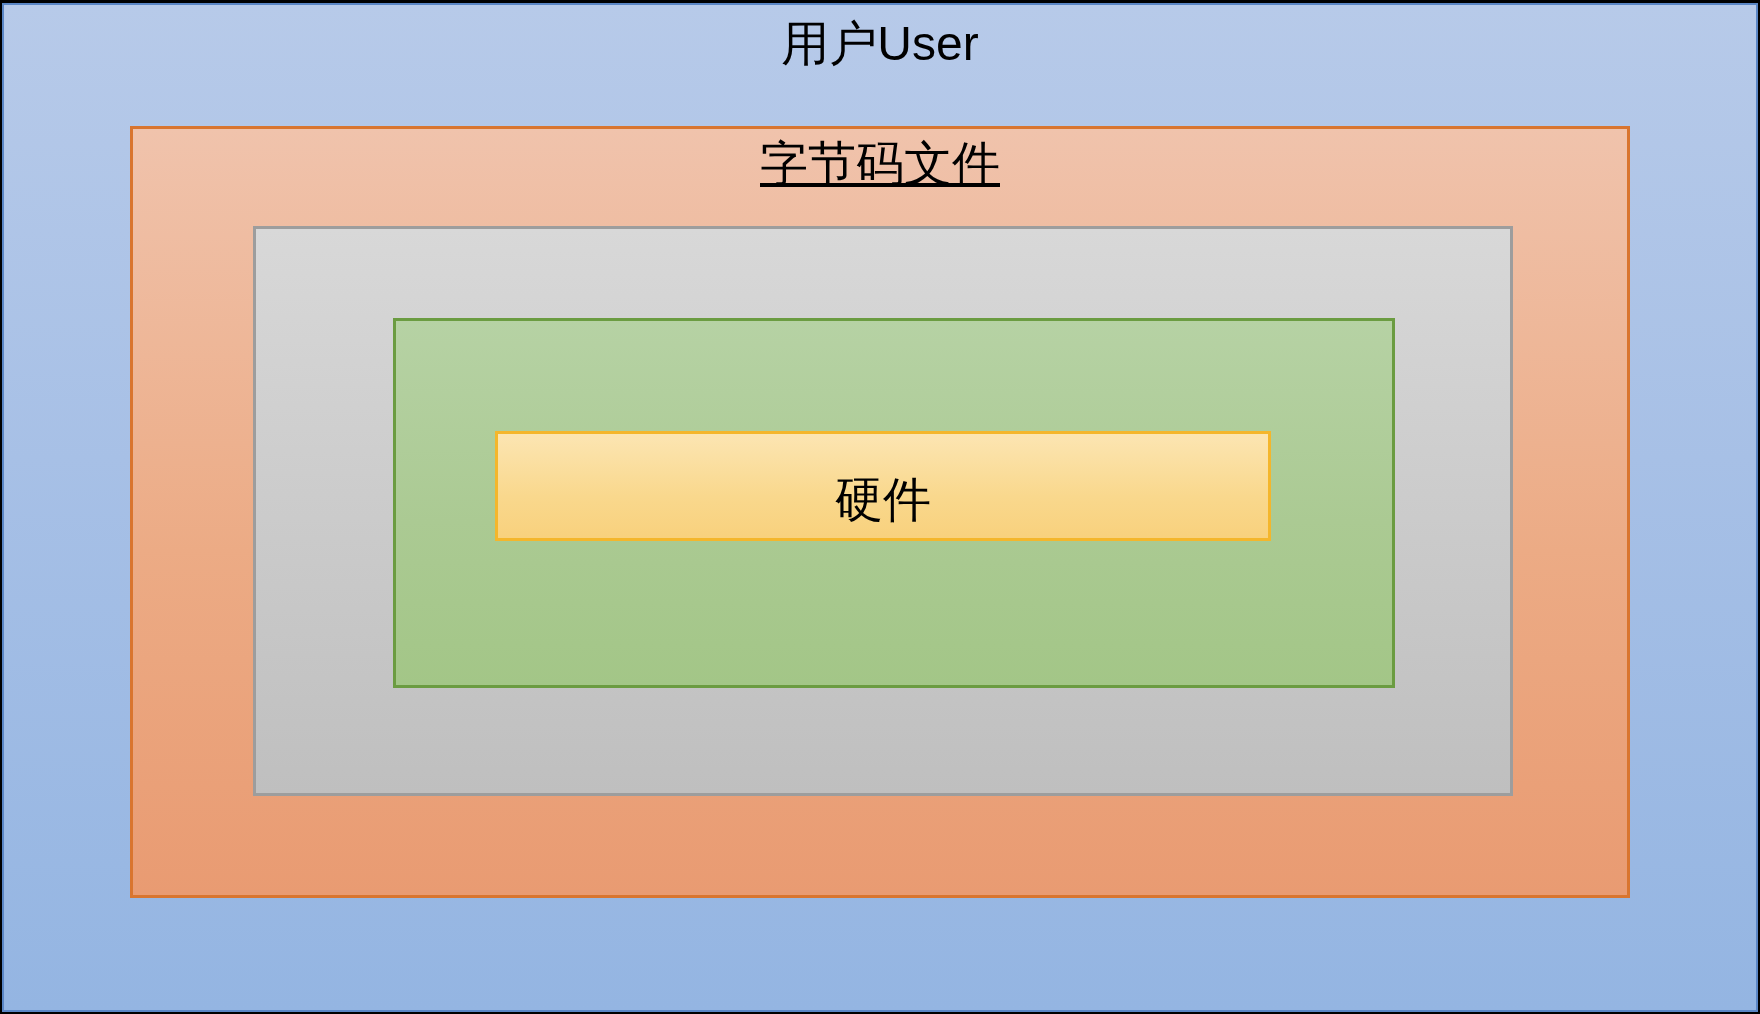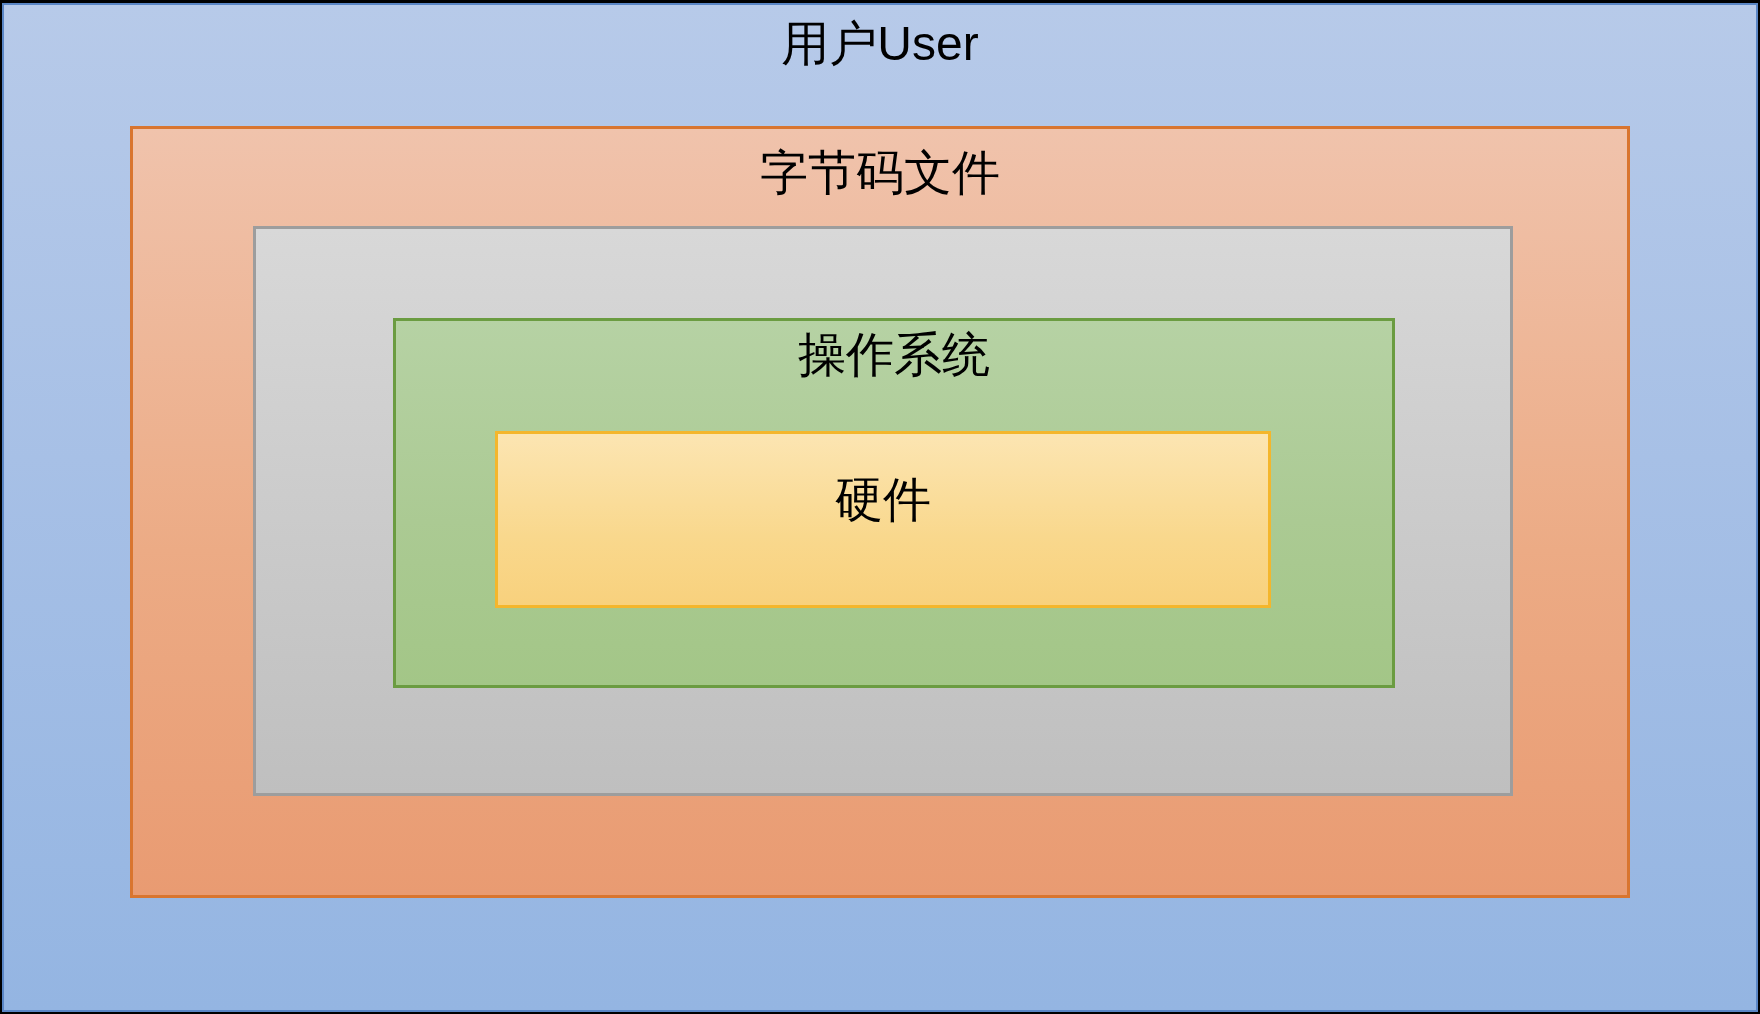--- a/index.html
+++ b/index.html
@@ -42,21 +42,21 @@
 
   
   .layer-bytecode {
     left: 126px;
     top: 121px;
     width: 1500px;
     height: 772px;
     border: 3px solid #d9752f;
     background: linear-gradient(to bottom, #f0c3ac 0%, #ecab85 55%, #e99b72 100%);
   }
-  .layer-bytecode > .layer-label { top: 20px; }
+  .layer-bytecode > .layer-label { top: 11px; text-decoration: underline; }
 
   
   .layer-jvm {
     left: 120px;
     top: 97px;
     width: 1260px;
     height: 570px;
     border: 3px solid #9d9d9d;
     background: linear-gradient(to bottom, #d8d8d8 0%, #cacaca 55%, #bfbfbf 100%);
   }
@@ -71,39 +71,38 @@
     border: 3px solid #6b9c41;
     background: linear-gradient(to bottom, #b6d2a4 0%, #abca93 55%, #a3c687 100%);
   }
   .layer-os > .layer-label { top: 10px; }
 
   
   .layer-hardware {
     left: 99px;
     top: 110px;
     width: 776px;
-    height: 177px;
+    height: 110px;
     border: 3px solid #f4b62c;
     background: linear-gradient(to bottom, #fce5b2 0%, #f9d88d 60%, #f8d17d 100%);
   }
   .layer-hardware > .layer-label { top: 42px; }
 </style>
 </head>
 <body>
 
 <div class="layer layer-user">
   <div class="layer-label">用户User</div>
 
   <div class="layer layer-bytecode">
     <div class="layer-label">字节码文件</div>
 
     <div class="layer layer-jvm">
 
       <div class="layer layer-os">
-        <div class="layer-label">操作系统</div>
 
         <div class="layer layer-hardware">
           <div class="layer-label">硬件</div>
         </div>
 
       </div>
     </div>
   </div>
 </div>
 

